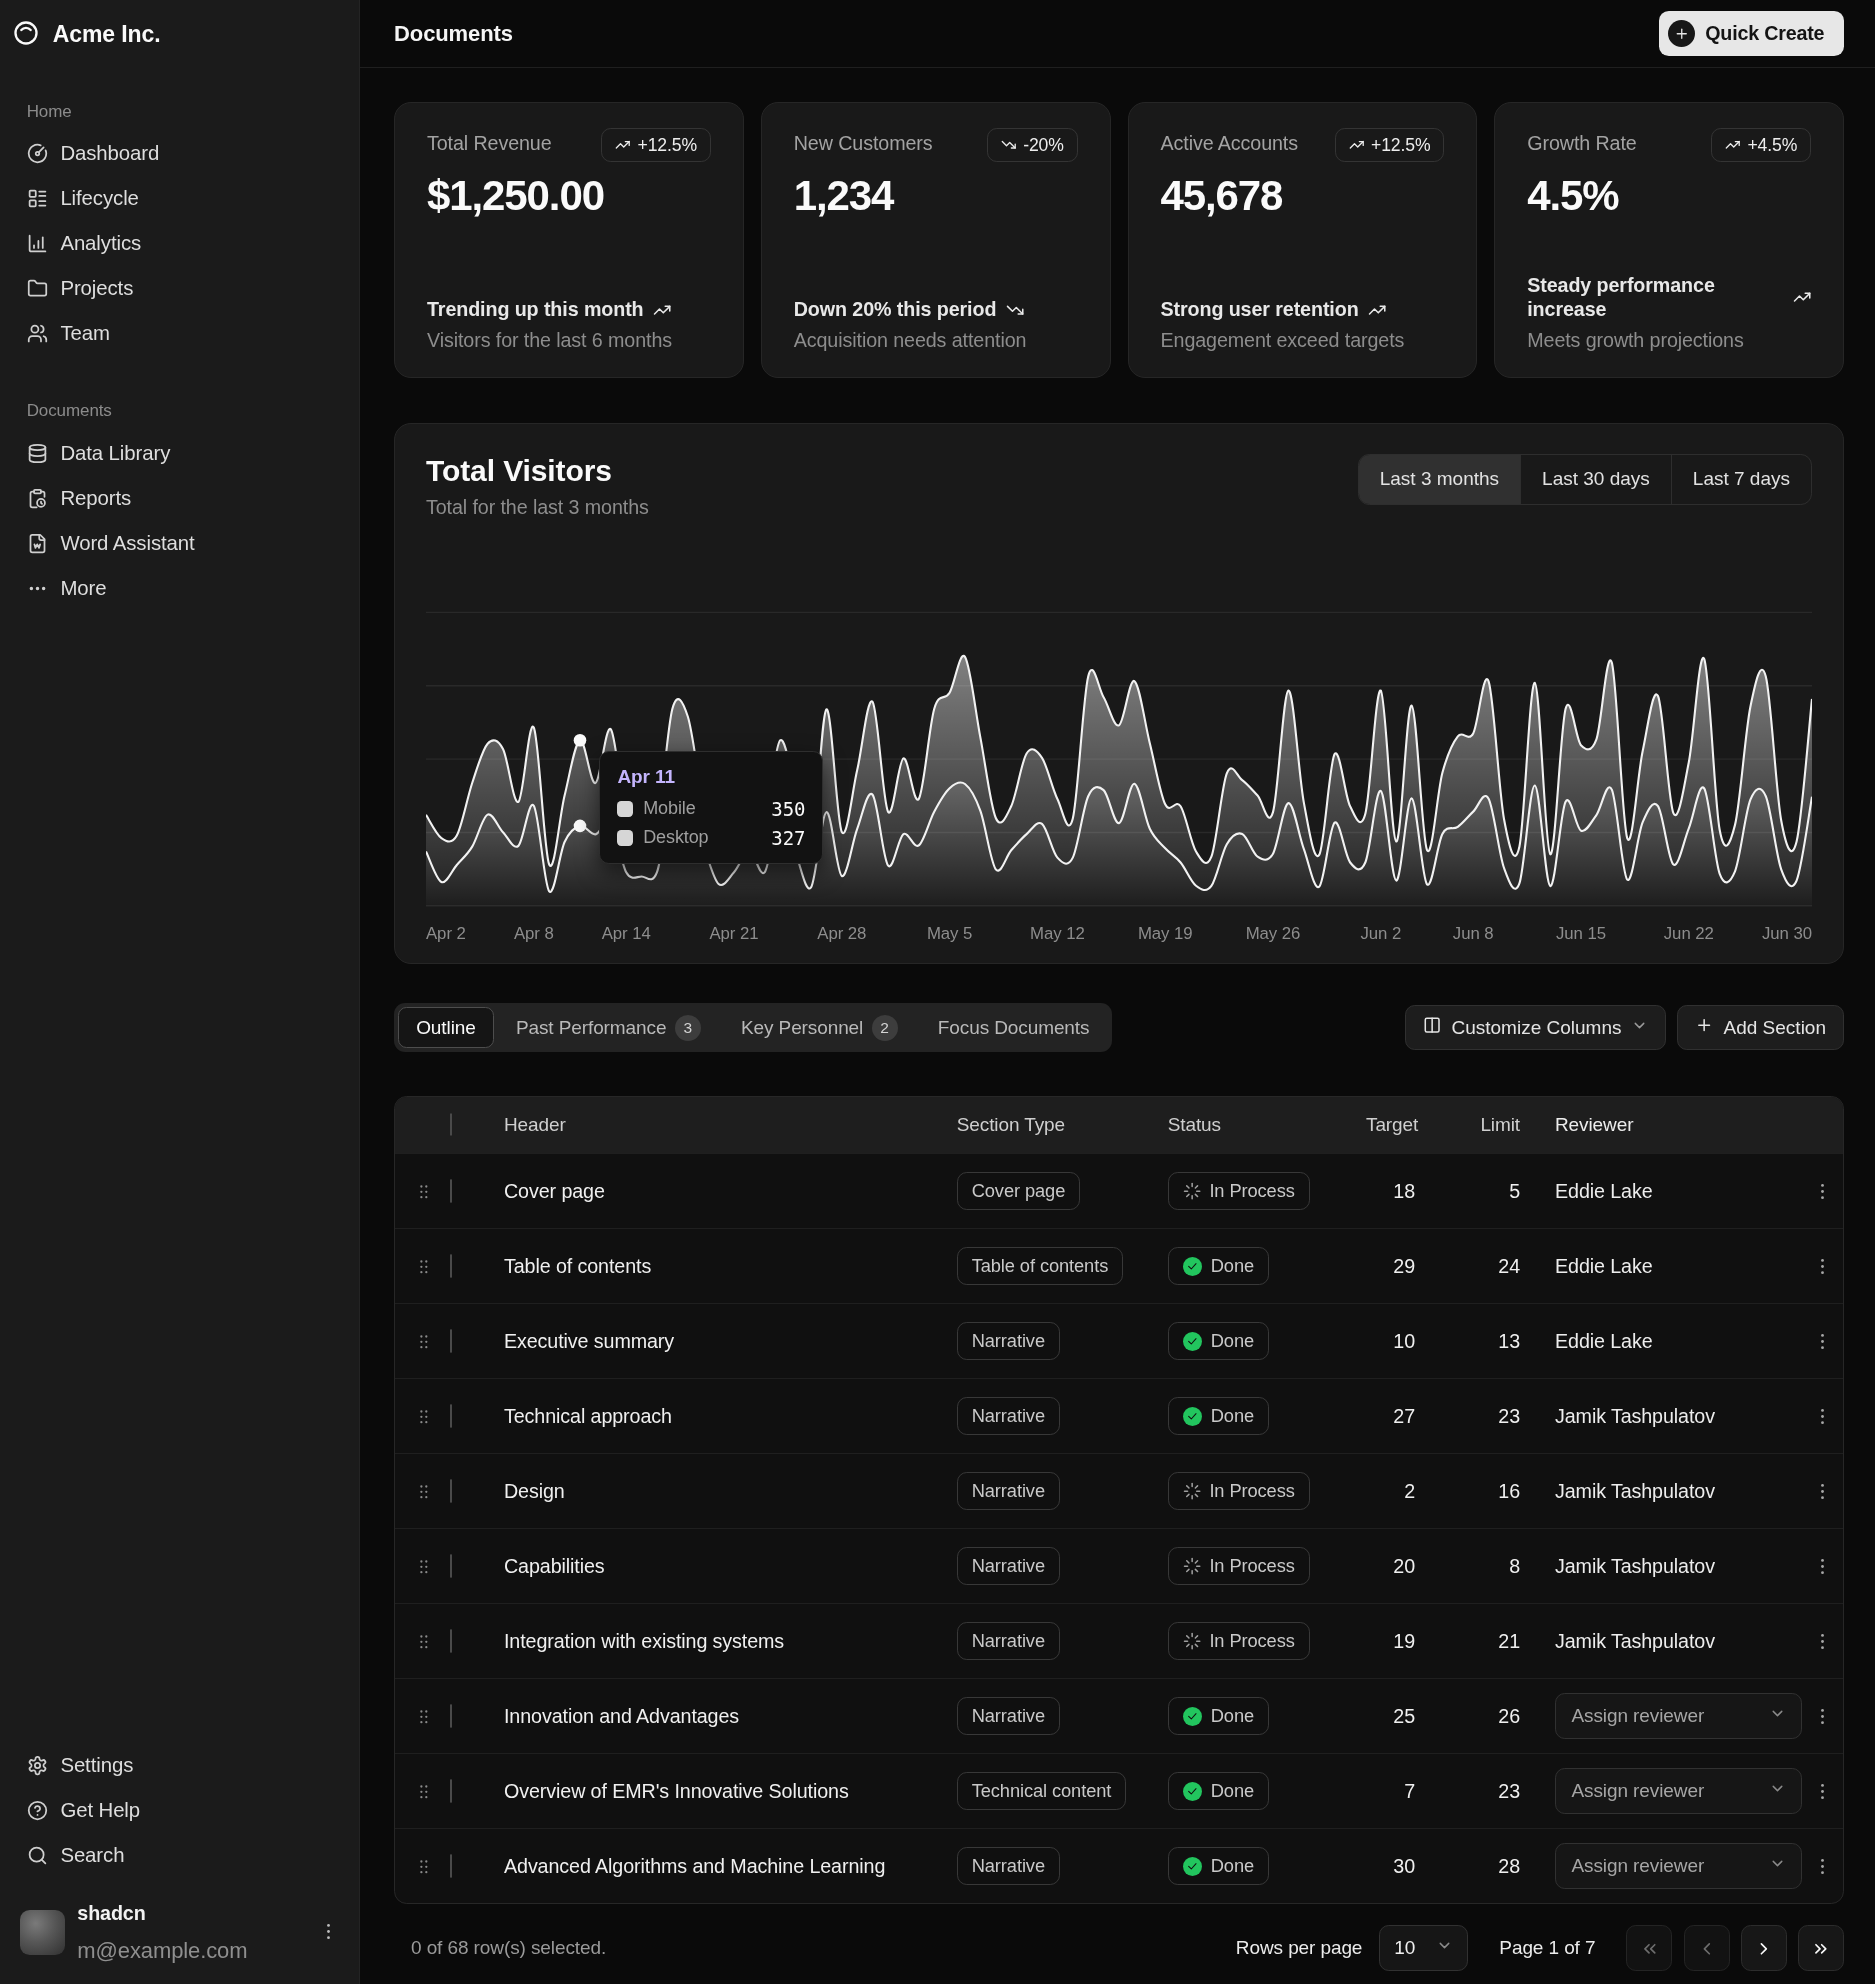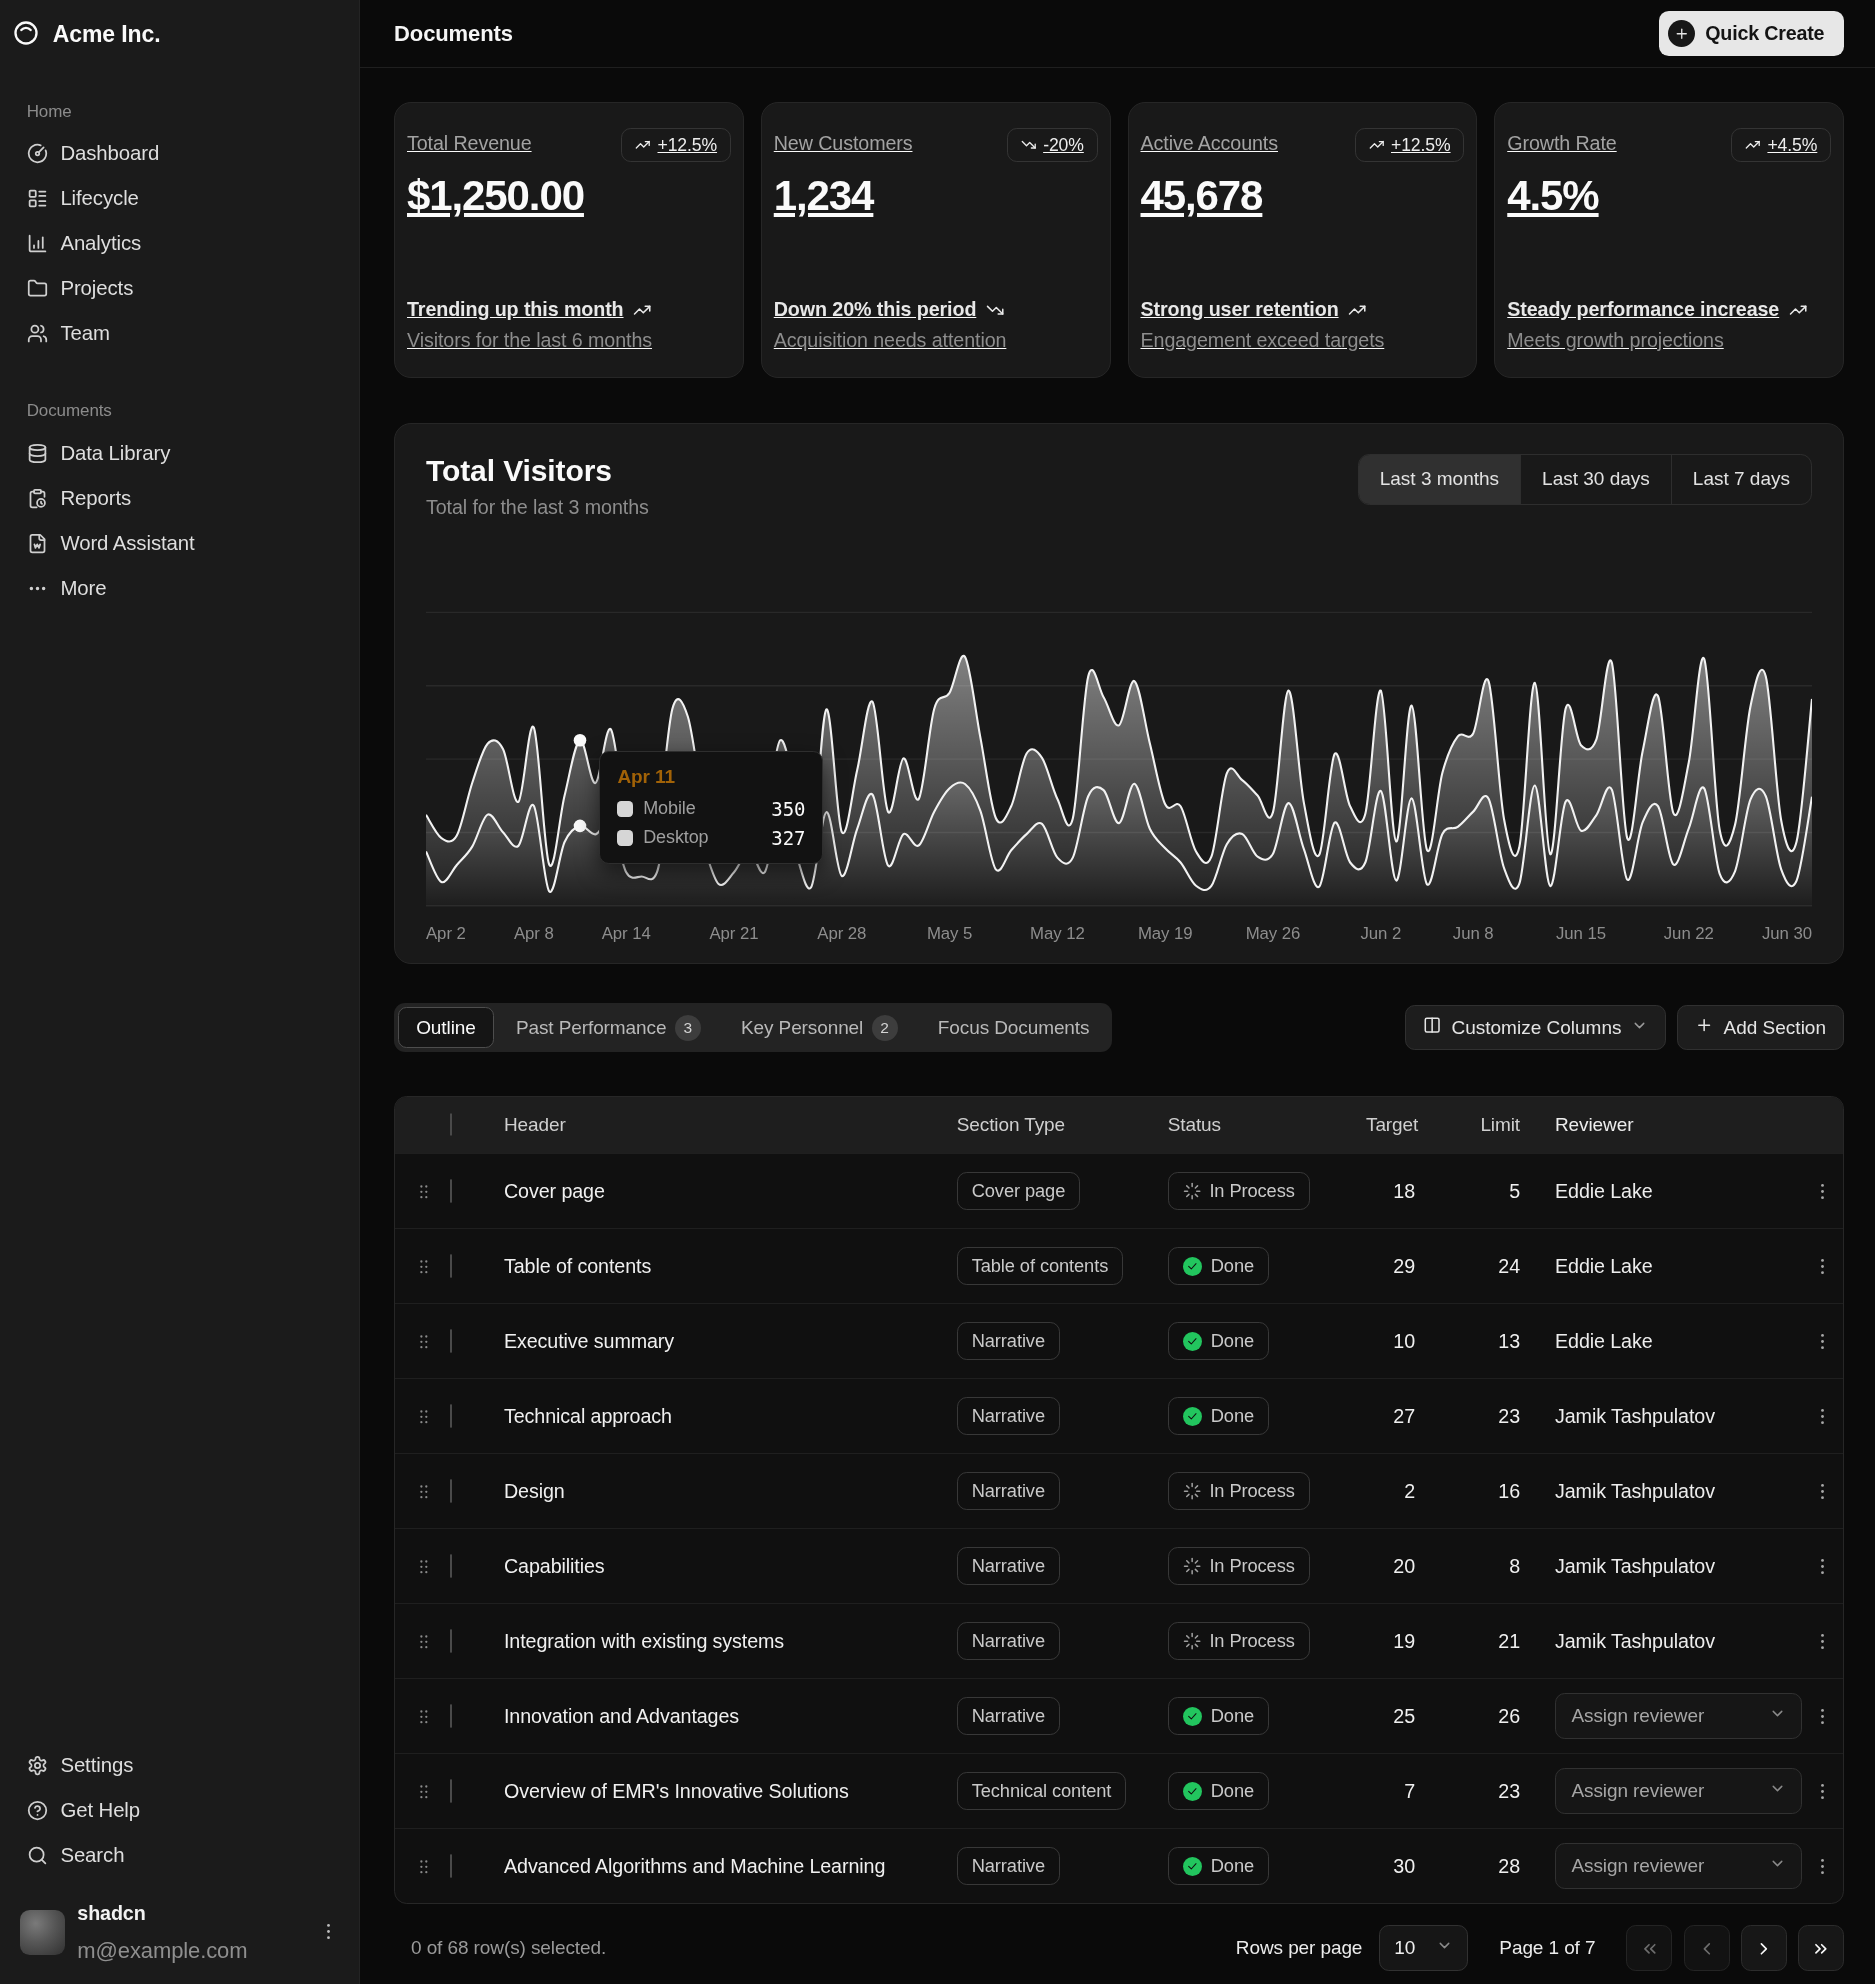--- a/index.html
+++ b/index.html
@@ -29,42 +29,42 @@
   .topbar { height:68px; display:flex; align-items:center; padding:0 31px 0 34px; border-bottom:1.4px solid #1f1f1f; }
   .topbar-title { font-size:22px; font-weight:600; color:#f5f5f5; }
   .quick-create { margin-left:auto; height:45px; display:flex; align-items:center; gap:9.8px; background:#e7e7e7; border:none; border-radius:9.8px; padding:0 19.7px 0 9.8px; cursor:pointer; }
   .qc-circle { width:27px; height:27px; border-radius:50%; background:#171717; display:flex; align-items:center; justify-content:center; color:#e7e7e7; }
   .qc-label { font-size:19.7px; font-weight:600; color:#141414; letter-spacing:-0.2px; }
 
   .content { flex:1; padding:0 31px 0 34px; overflow:hidden; }
 
   
   .cards-grid { margin-top:34px; display:grid; grid-template-columns:repeat(4,1fr); gap:17px; }
-  .stat-card { height:276px; background:#191919; border:1.4px solid #262626; border-radius:17px; padding:25px 12px; display:flex; flex-direction:column;text-decoration:underline; }
+  .stat-card { height:276px; background:#191919; border:1.4px solid #262626; border-radius:17px; padding:25px 32px; display:flex; flex-direction:column; }
   .sc-top { display:flex; align-items:flex-start; justify-content:space-between; }
   .sc-label { font-size:19.7px; color:#a3a3a3; padding-top:4.2px; }
   .sc-badge { display:flex; align-items:center; gap:7px; border:1.4px solid #343434; border-radius:9.8px; padding:5.6px 12.7px; font-size:17.6px; color:#ededed; }
   .sc-value { margin-top:9.8px; font-size:42px; font-weight:600; letter-spacing:-1.1px; color:#fafafa; }
   .sc-foot { margin-top:auto; display:flex; flex-direction:column; gap:7px; }
   .sc-line1 { display:flex; align-items:center; gap:9.8px; font-size:19.7px; font-weight:600; color:#e8e8e8; line-height:1.25; }
   .sc-line2 { font-size:19.7px; color:#8d8d8d; }
 
   
   .chart-card { margin-top:45px; height:541px; background:#191919; border:1.4px solid #262626; border-radius:17px; padding:29.5px 31px 21px 31px; }
   .chart-head { display:flex; align-items:flex-start; }
   .ch-title { font-size:30px; font-weight:600; color:#fafafa; }
   .ch-sub { margin-top:8.4px; font-size:19.7px; color:#8d8d8d; }
   .range-group { margin-left:auto; display:flex; border:1.4px solid #2e2e2e; border-radius:11.2px; overflow:hidden; }
   .range-btn { height:49px; display:flex; align-items:center; padding:0 21px; font-size:19px; color:#e2e2e2; background:transparent; border:none; border-left:1.4px solid #2e2e2e; cursor:pointer; }
   .range-btn:first-child { border-left:none; }
   .range-btn.active { background:#303030; }
   .chart-wrap { position:relative; margin-top:19.7px; }
   .chart-wrap svg { display:block; width:100%; }
   .tooltip { position:absolute; left:13%; top:51%; width:224px; background:#121212; border:1.4px solid #2e2e2e; border-radius:9.8px; padding:14px 17px; box-shadow:0 8.4px 21px rgba(0,0,0,0.55); }
-  .tt-date { font-size:19px; font-weight:600; color:#a16207; margin-bottom:9.8px; }
+  .tt-date { font-size:19px; font-weight:600; color:#c4b5fd; margin-bottom:9.8px; }
   .tt-row { display:flex; align-items:center; gap:9.8px; margin-top:7px; }
   .tt-swatch { width:16px; height:16px; border-radius:4.2px; background:#d6d6d6; }
   .tt-label { font-size:18px; color:#9f9f9f;text-align:right; }
   .tt-value { margin-left:auto; font-size:19px; color:#fafafa; font-family:"DejaVu Sans Mono",monospace; }
 
   
   .tabs-row { margin-top:39px; display:flex; align-items:center; }
   .tab-group { display:flex; align-items:center; gap:4.2px; background:#232323; border-radius:11.2px; padding:4.2px; }
   .tab { display:flex; align-items:center; gap:8.4px; height:41px; padding:0 17px; border-radius:8.4px; font-size:19px; color:#b9b9b9; cursor:pointer; border:1.4px solid transparent; }
   .tab.active { background:#151515; border-color:#4d4d4d; color:#fafafa; }

